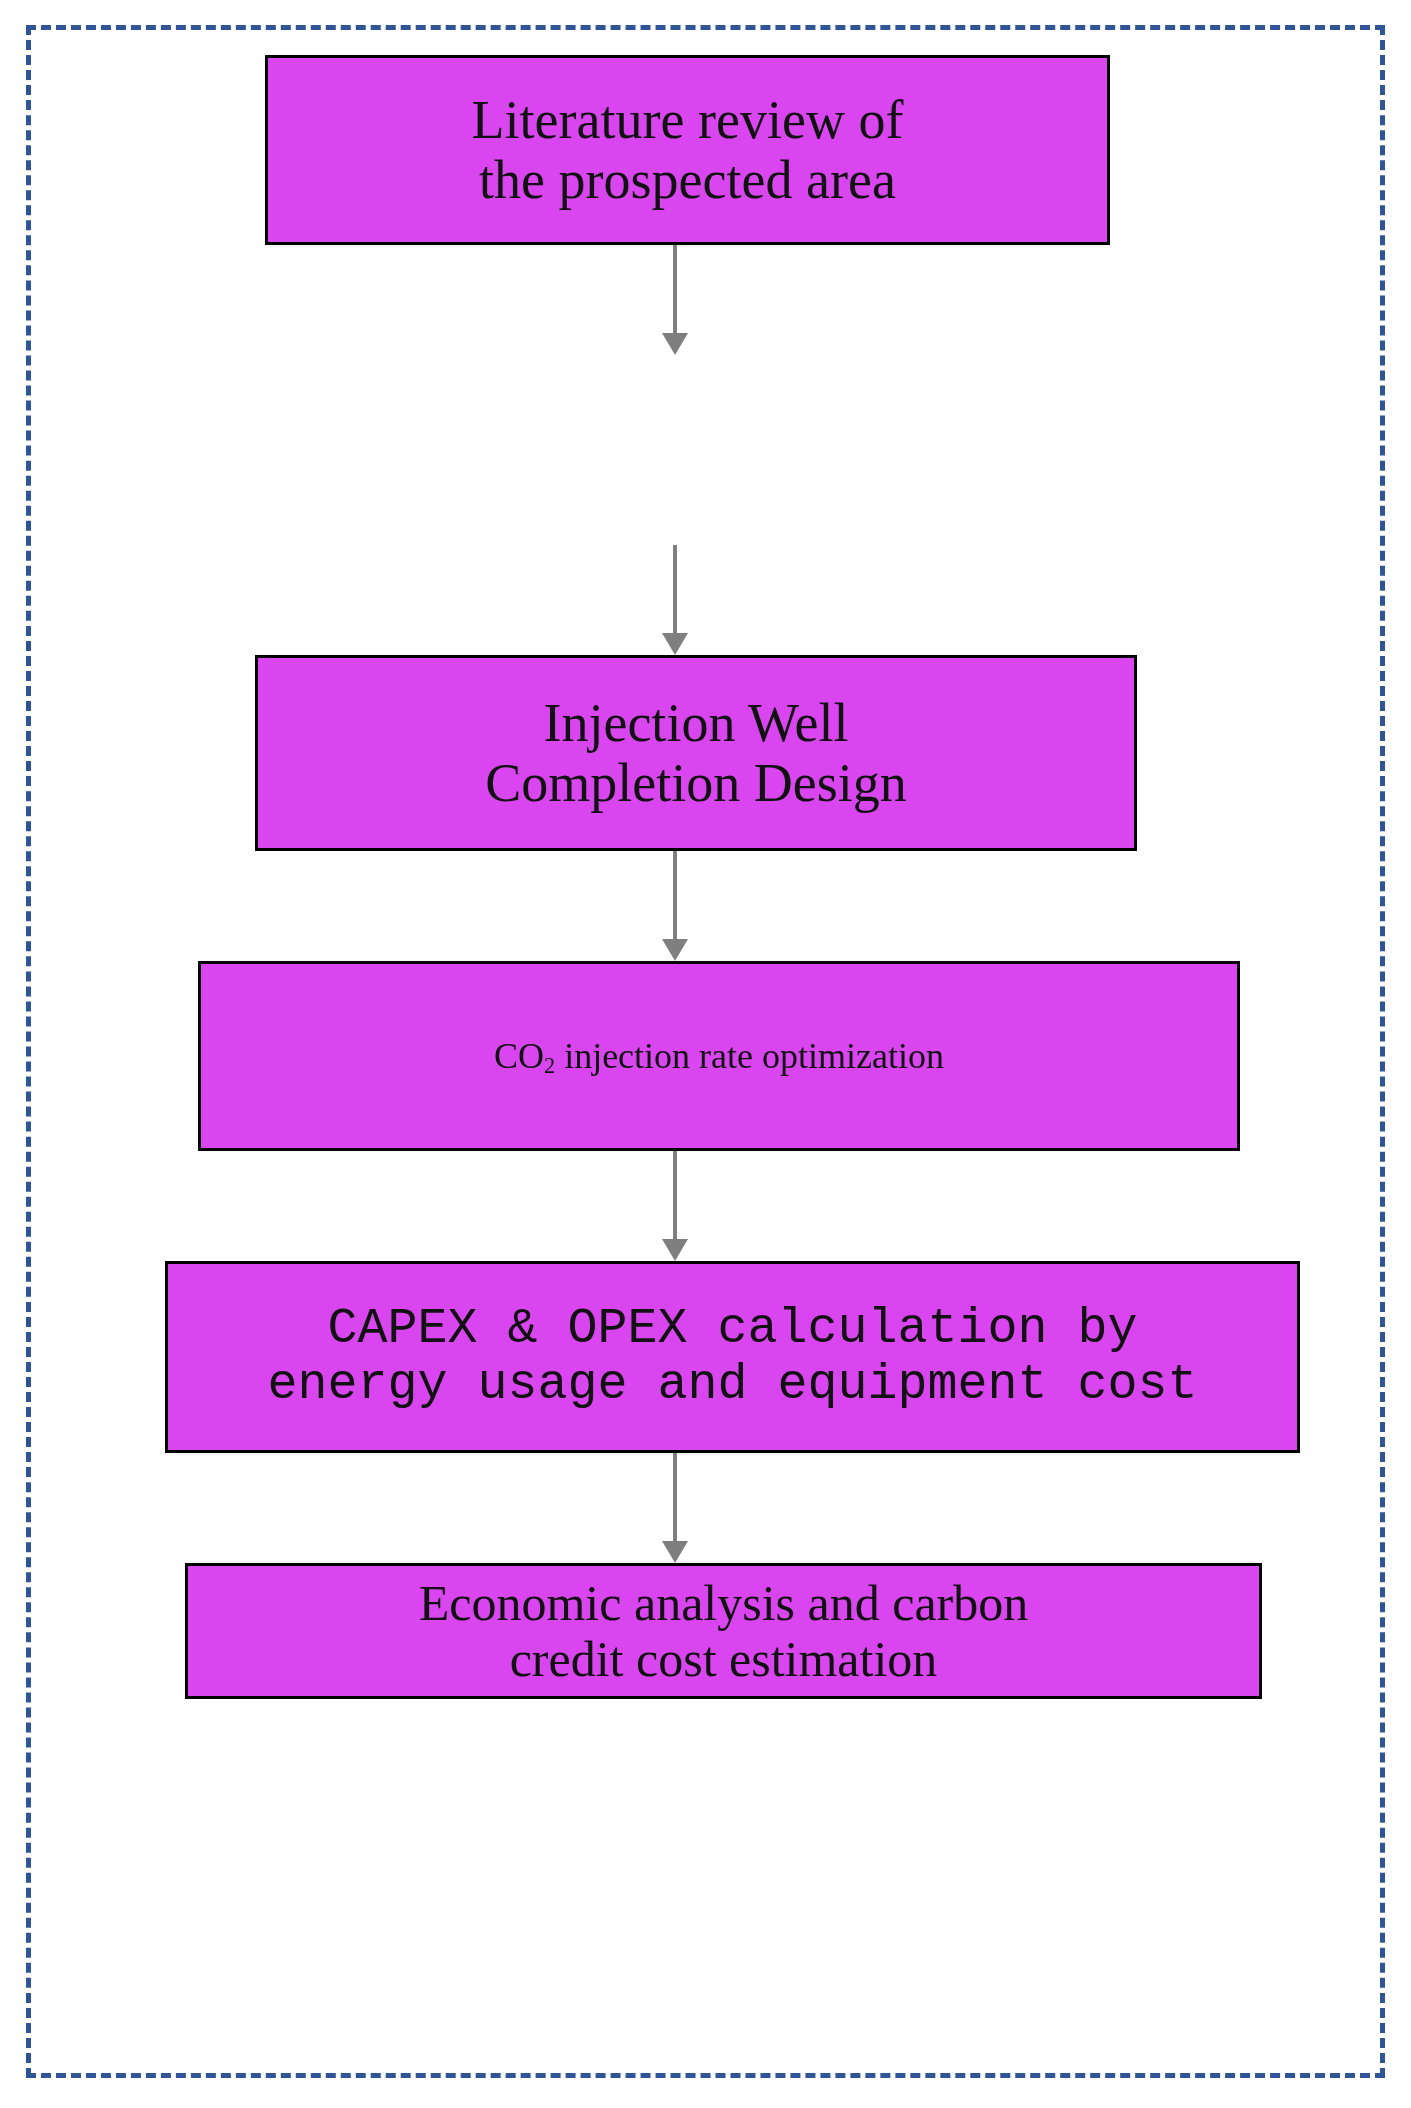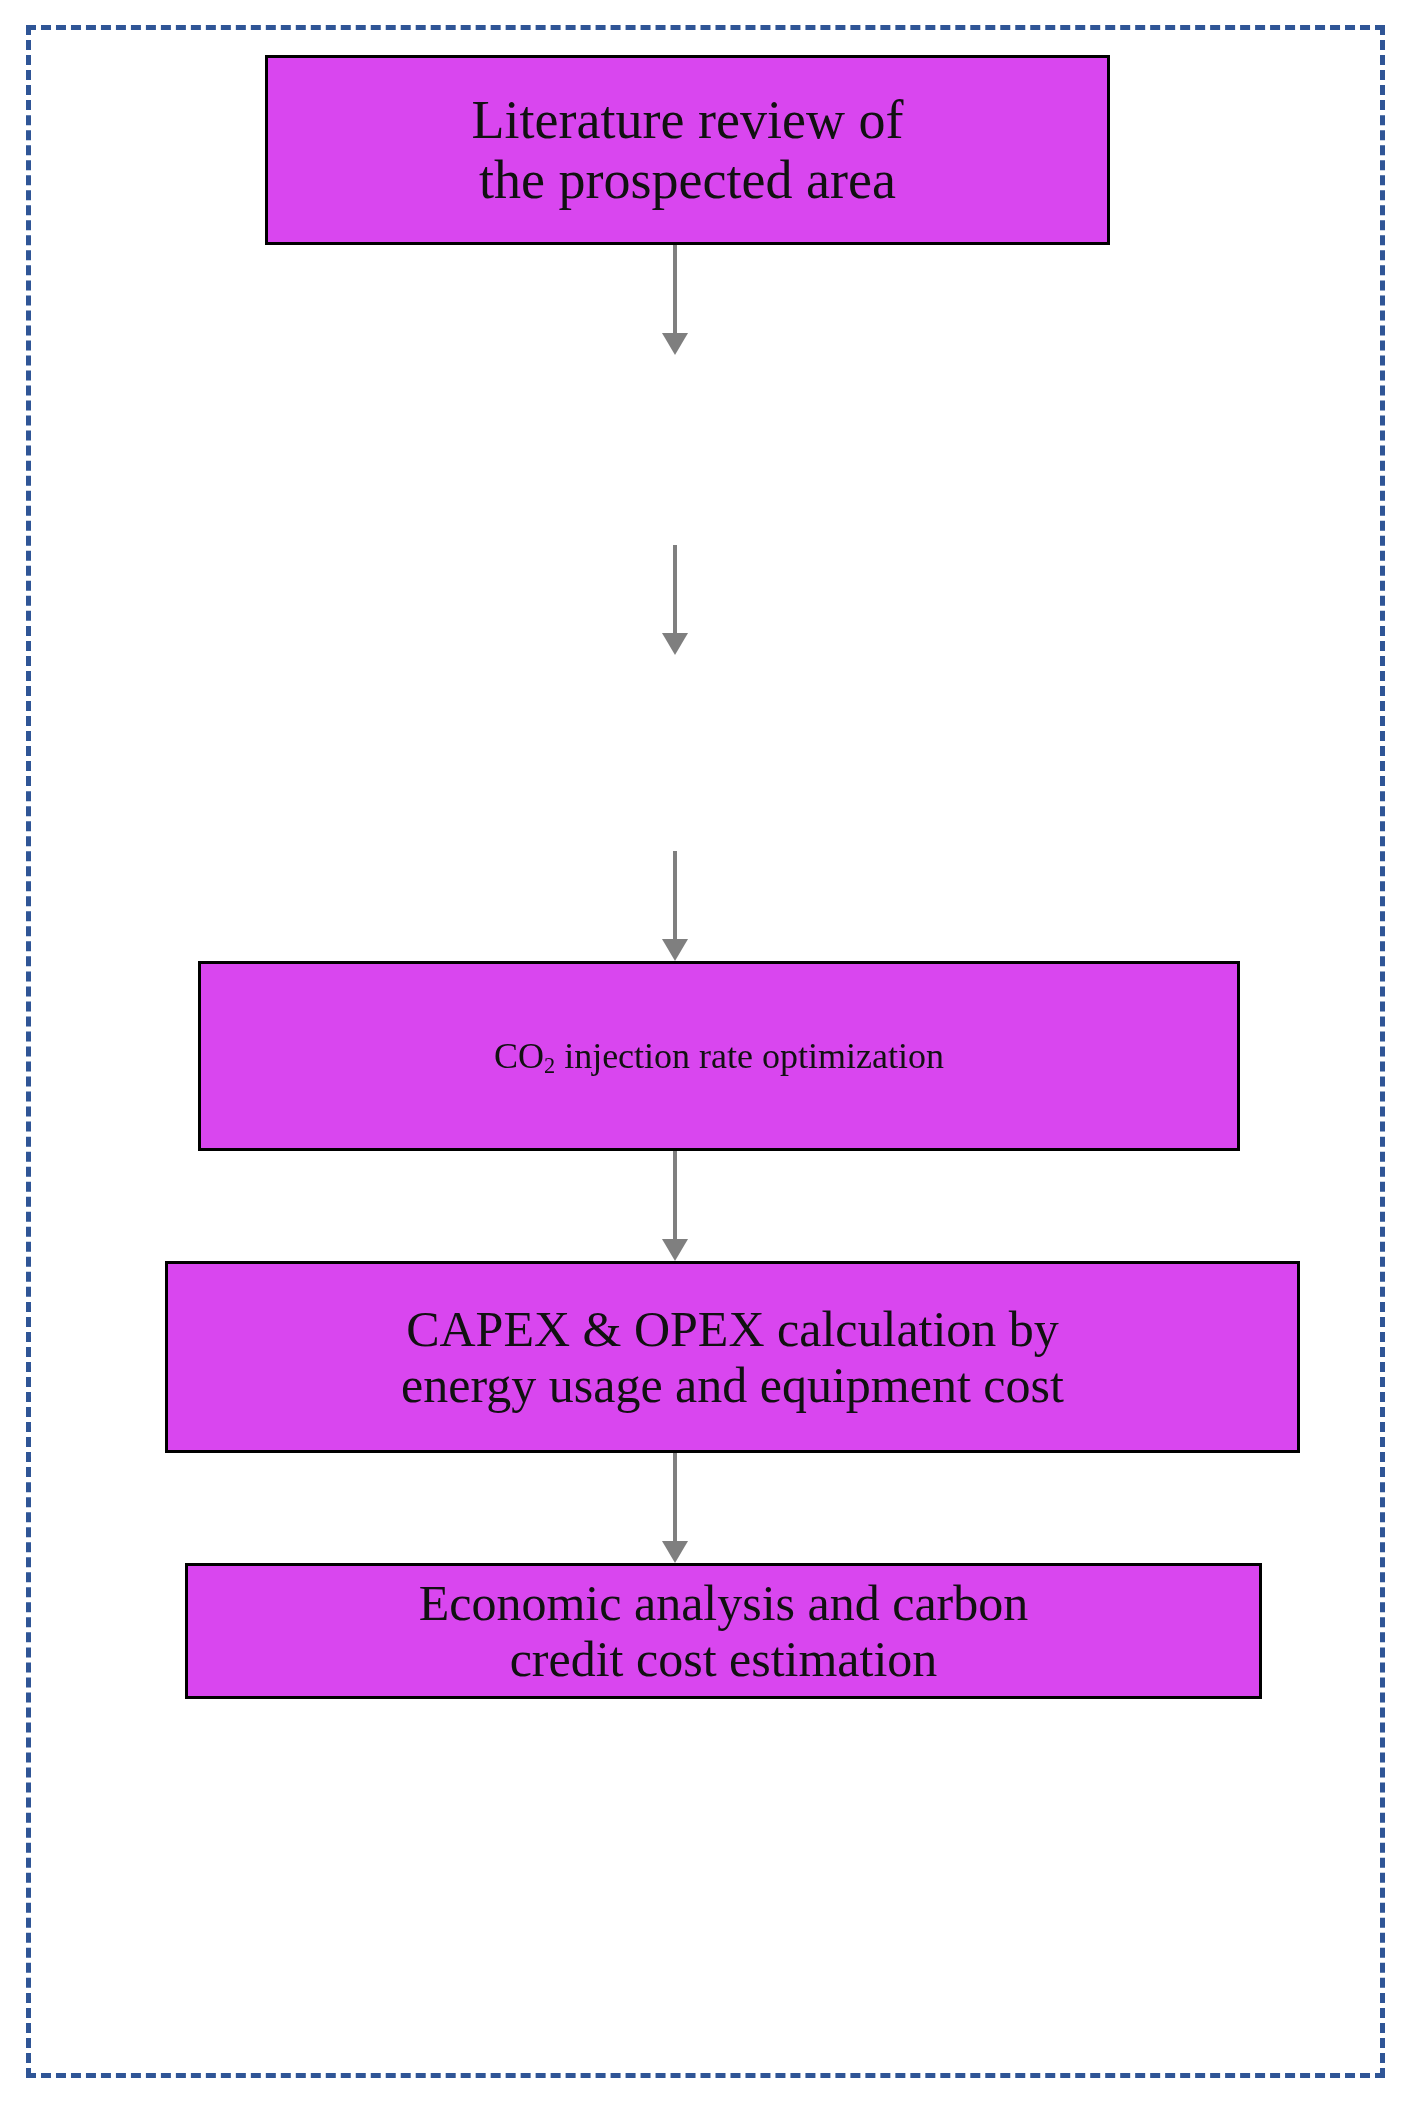--- a/index.html
+++ b/index.html
@@ -97,36 +97,40 @@
     <span class="shaft"></span>
     <span class="head"></span>
   </div>
 
 
   <div class="connector" style="left: 660px; top: 545px; height: 110px;">
     <span class="shaft"></span>
     <span class="head"></span>
   </div>
 
+  <div class="flow-box fs-big" style="left: 255px; top: 655px; width: 882px; height: 196px;">
+    <span class="box-text">Injection Well
+Completion Design</span>
+  </div>
 
   <div class="connector" style="left: 660px; top: 851px; height: 110px;">
     <span class="shaft"></span>
     <span class="head"></span>
   </div>
 
   <div class="flow-box fs-mid" style="left: 198px; top: 961px; width: 1042px; height: 190px;">
     <span class="box-text"><span>CO</span><sub>2</sub><span> injection rate optimization</span><br></span>
   </div>
 
   <div class="connector" style="left: 660px; top: 1151px; height: 110px;">
     <span class="shaft"></span>
     <span class="head"></span>
   </div>
 
-  <div class="flow-box fs-small" style="left: 165px; top: 1261px; width: 1135px; height: 192px;">
+  <div class="flow-box fs-small" style="left: 165px; top: 1261px; width: 1135px; height: 192px; font-family: Liberation Mono, monospace;">
     <span class="box-text">CAPEX &amp; OPEX calculation by
 energy usage and equipment cost</span>
   </div>
 
   <div class="connector" style="left: 660px; top: 1453px; height: 110px;">
     <span class="shaft"></span>
     <span class="head"></span>
   </div>
 
   <div class="flow-box fs-small" style="left: 185px; top: 1563px; width: 1077px; height: 136px;">

